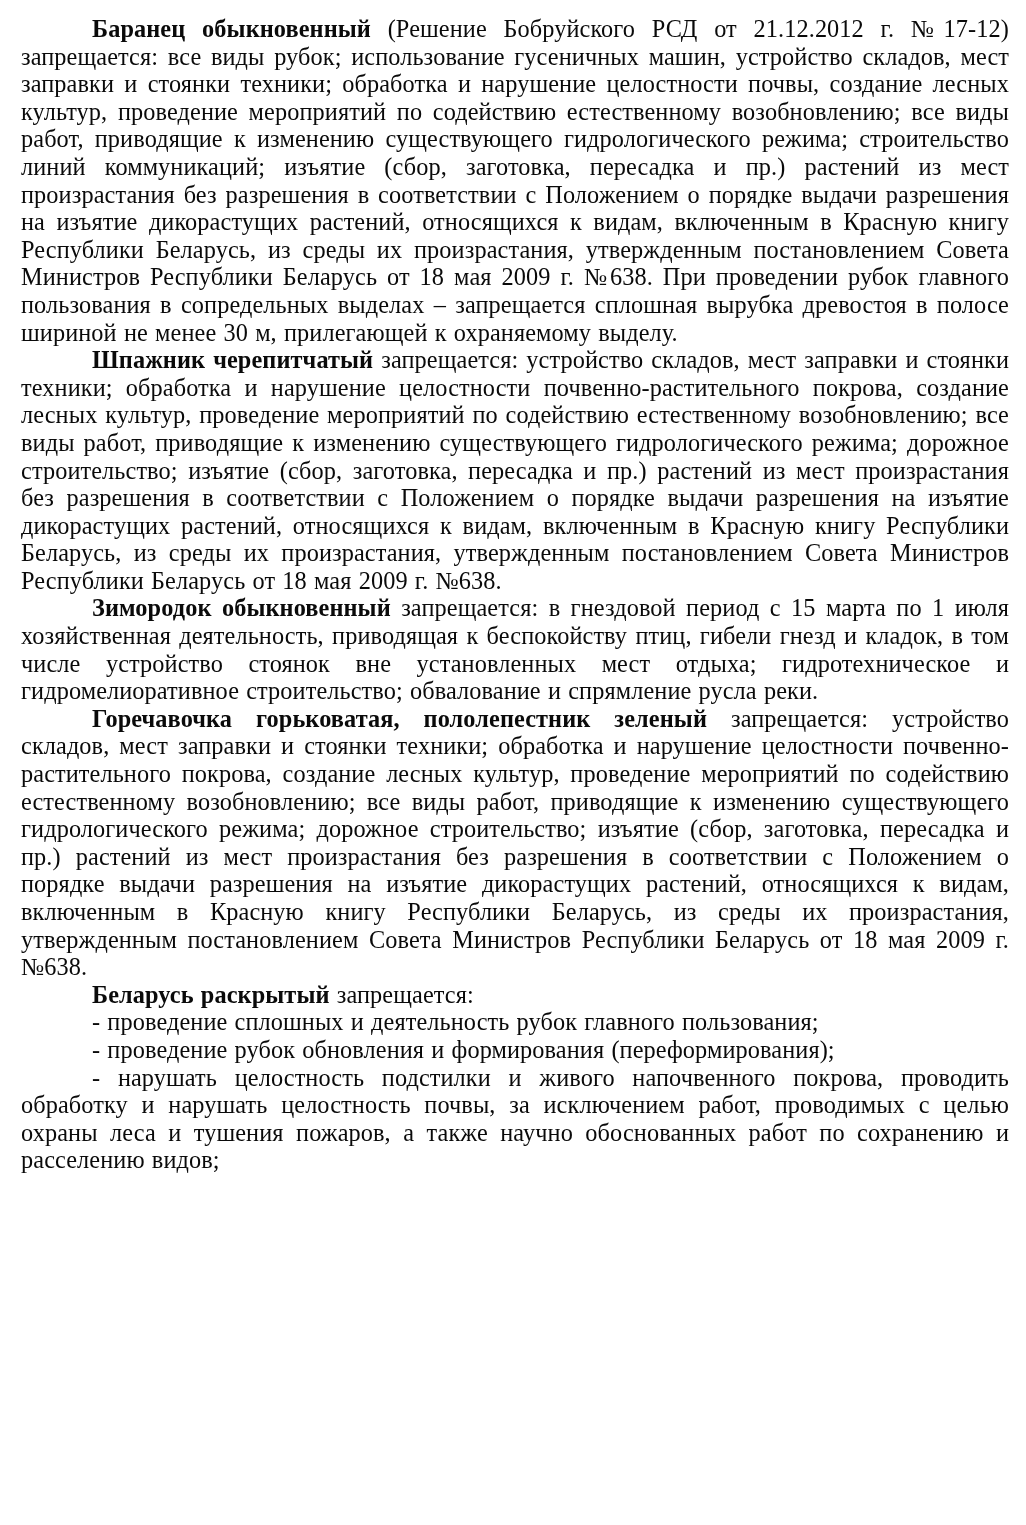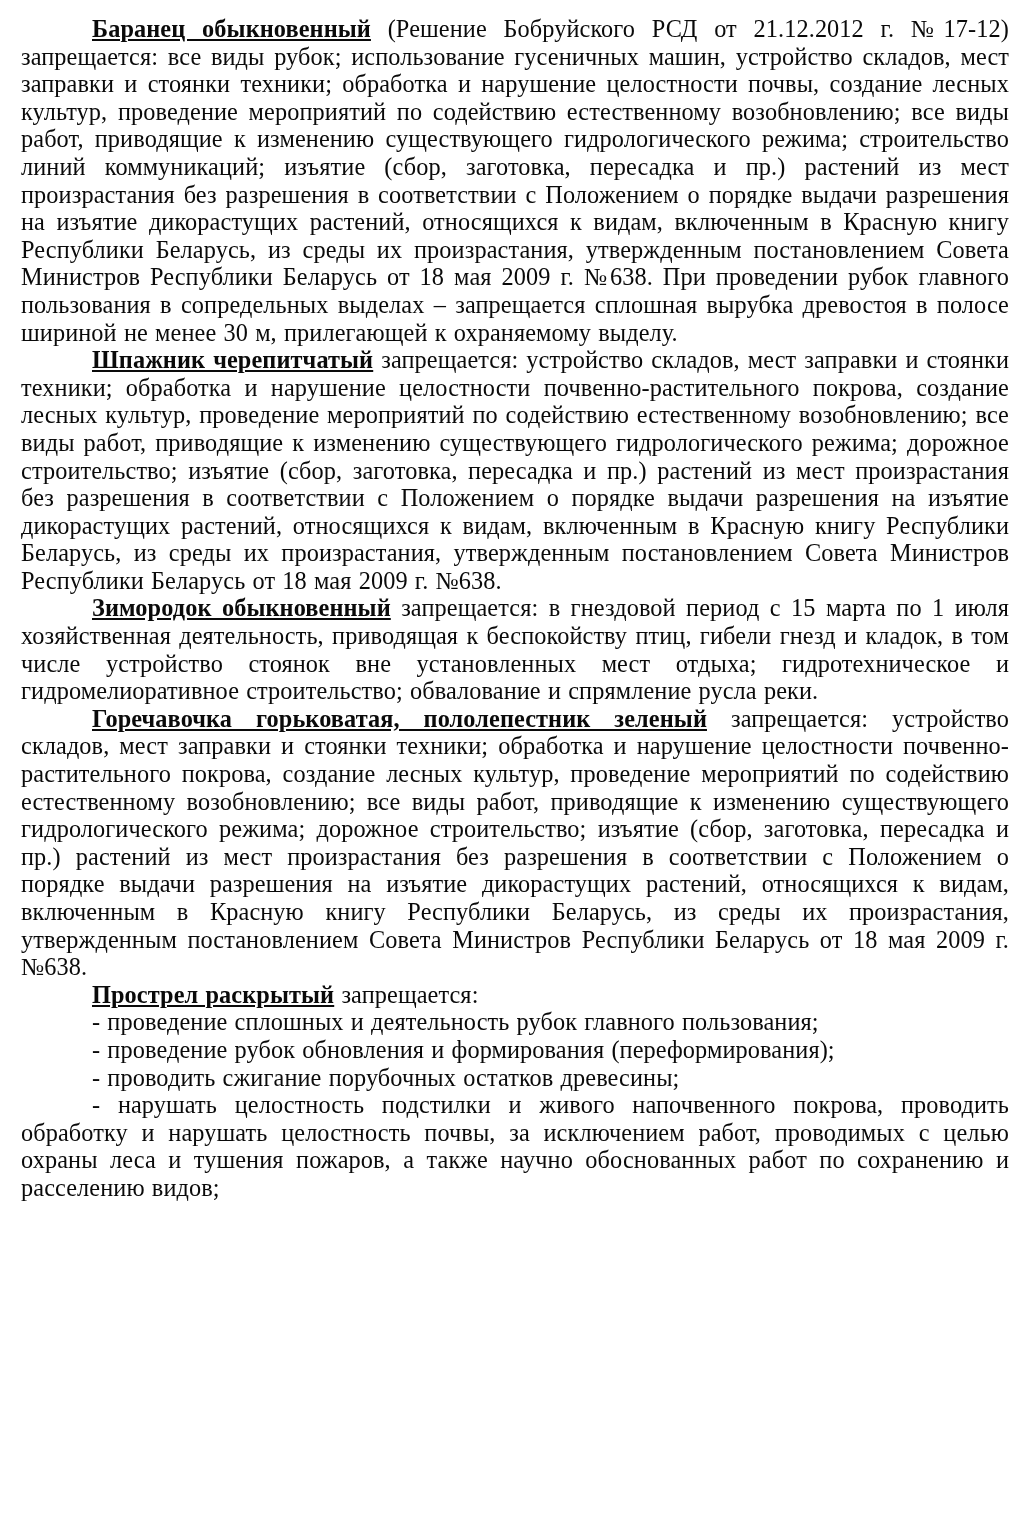--- a/index.html
+++ b/index.html
@@ -28,37 +28,35 @@
     line-height: 27.6px;
     text-align: justify;
     letter-spacing: 0.1px;
     word-spacing: 1px;
   }
   .page p.indent {
     text-indent: 71px;
   }
   .species-name {
     font-weight: bold;
-    text-decoration: underline;
   }
 </style>
 </head>
 <body>
 
 <div class="page">
 
 
   <p class="indent"><span class="species-name">Баранец обыкновенный</span><span> (Решение Бобруйского РСД от 21.12.2012 г. №17-12) запрещается: все виды рубок; использование гусеничных машин, устройство складов, мест заправки и стоянки техники; обработка и нарушение целостности почвы, создание лесных культур, проведение мероприятий по содействию естественному возобновлению; все виды работ, приводящие к изменению существующего гидрологического режима; строительство линий коммуникаций; изъятие (сбор, заготовка, пересадка и пр.) растений из мест произрастания без разрешения в соответствии с Положением о порядке выдачи разрешения на изъятие дикорастущих растений, относящихся к видам, включенным в Красную книгу Республики Беларусь, из среды их произрастания, утвержденным постановлением Совета Министров Республики Беларусь от 18 мая 2009 г. №638. При проведении рубок главного пользования в сопредельных выделах – запрещается сплошная вырубка древостоя в полосе шириной не менее 30 м, прилегающей к охраняемому выделу.</span></p>
 
   <p class="indent"><span class="species-name">Шпажник черепитчатый</span><span> запрещается: устройство складов, мест заправки и стоянки техники; обработка и нарушение целостности почвенно-растительного покрова, создание лесных культур, проведение мероприятий по содействию естественному возобновлению; все виды работ, приводящие к изменению существующего гидрологического режима; дорожное строительство; изъятие (сбор, заготовка, пересадка и пр.) растений из мест произрастания без разрешения в соответствии с Положением о порядке выдачи разрешения на изъятие дикорастущих растений, относящихся к видам, включенным в Красную книгу Республики Беларусь, из среды их произрастания, утвержденным постановлением Совета Министров Республики Беларусь от 18 мая 2009 г. №638.</span></p>
 
   <p class="indent"><span class="species-name">Зимородок обыкновенный</span><span> запрещается: в гнездовой период с 15 марта по 1 июля хозяйственная деятельность, приводящая к беспокойству птиц, гибели гнезд и кладок, в том числе устройство стоянок вне установленных мест отдыха; гидротехническое и гидромелиоративное строительство; обвалование и спрямление русла реки.</span></p>
 
   <p class="indent"><span class="species-name">Горечавочка горьковатая, пололепестник зеленый</span><span> запрещается: устройство складов, мест заправки и стоянки техники; обработка и нарушение целостности почвенно-растительного покрова, создание лесных культур, проведение мероприятий по содействию естественному возобновлению; все виды работ, приводящие к изменению существующего гидрологического режима; дорожное строительство; изъятие (сбор, заготовка, пересадка и пр.) растений из мест произрастания без разрешения в соответствии с Положением о порядке выдачи разрешения на изъятие дикорастущих растений, относящихся к видам, включенным в Красную книгу Республики Беларусь, из среды их произрастания, утвержденным постановлением Совета Министров Республики Беларусь от 18 мая 2009 г. №638.</span></p>
 
-  <p class="indent"><span class="species-name">Прострел раскрытый</span><span> запрещается:</span></p>
+  <p class="indent"><span class="species-name">Беларусь раскрытый</span><span> запрещается:</span></p>
 
   <p class="indent">- проведение сплошных и деятельность рубок главного пользования;</p>
   <p class="indent">- проведение рубок обновления и формирования (переформирования);</p>
-  <p class="indent">- проводить сжигание порубочных остатков древесины;</p>
   <p class="indent">- нарушать целостность подстилки и живого напочвенного покрова, проводить обработку и нарушать целостность почвы, за исключением работ, проводимых с целью охраны леса и тушения пожаров, а также научно обоснованных работ по сохранению и расселению видов;</p>
 
 </div>
 
 </body></html>

